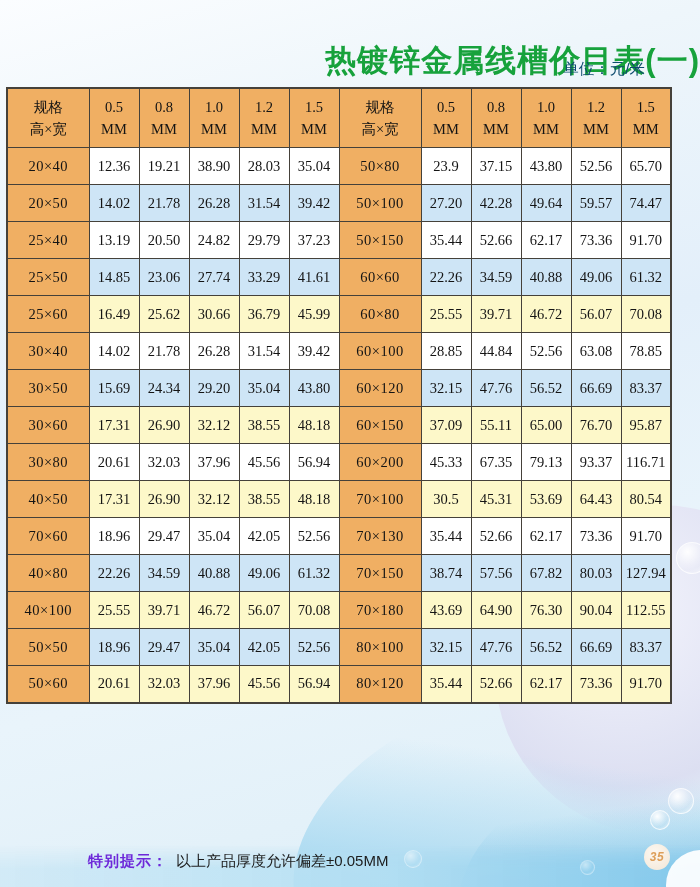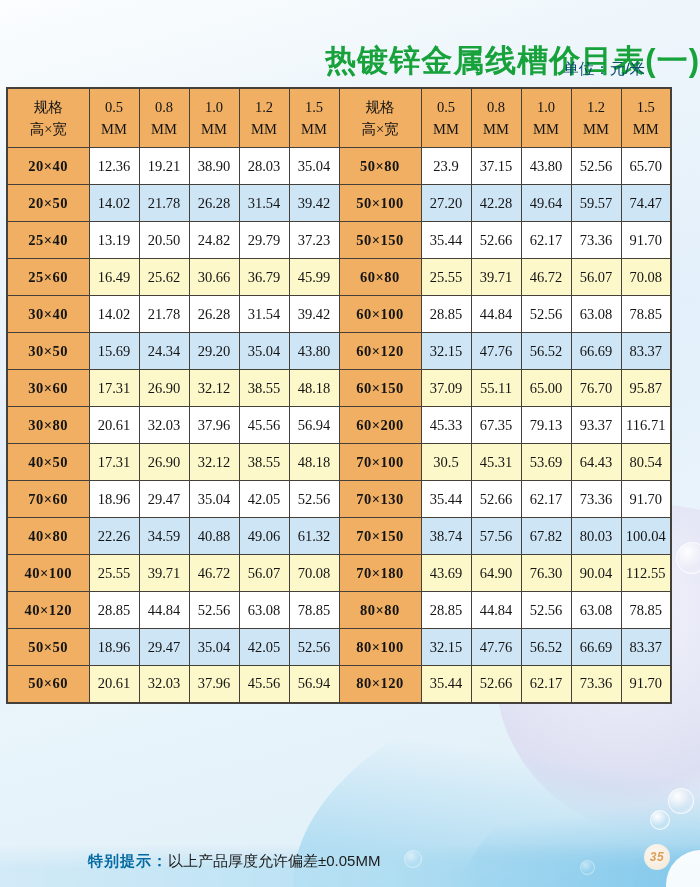--- a/index.html
+++ b/index.html
@@ -65,29 +65,29 @@
     border:2.5px solid #45413a;
   }
   table.price th, table.price td{
     border:1.6px solid #45413a;text-align:center;vertical-align:middle;padding:0;
     color:#141414;font-size:14.5px;
   }
   table.price thead th{
     height:58px;background:#f0af63;font-weight:normal;line-height:1.55;white-space:pre-line;
   }
   table.price tbody tr{height:37px;}
-  td.spec{background:#f0af63;font-weight:bold;letter-spacing:.5px;margin-left:38px;}
+  td.spec{background:#f0af63;font-weight:normal;letter-spacing:.5px;margin-left:38px;}
   tr.rw td.val{background:#ffffff;}
   tr.rb td.val{background:#cee5f6;}
   tr.ry td.val{background:#fdf8c9;}
   .notice{
     position:absolute;top:852px;left:88px;
     font-family:"Liberation Sans","DejaVu Sans",sans-serif;font-size:15px;color:#1c1c1c;
   }
-  .notice .prefix{color:#0369a1;font-weight:bold;margin-right:0;letter-spacing:1px;}
+  .notice .prefix{color:#6d28d9;font-weight:bold;margin-right:8px;letter-spacing:1px;}
 </style>
 </head>
 <body>
 
 <div class="deco circle-lavender"></div>
 <div class="deco swoosh-light"></div>
 <div class="deco swoosh-deep"></div>
 <div class="deco bottom-band"></div>
 <div class="deco bubble b1"></div>
 <div class="deco bubble b2"></div>
@@ -178,20 +178,34 @@
         <td class="val">24.82</td>
         <td class="val">29.79</td>
         <td class="val">37.23</td>
         <td class="spec">50×150</td>
         <td class="val">35.44</td>
         <td class="val">52.66</td>
         <td class="val">62.17</td>
         <td class="val">73.36</td>
         <td class="val">91.70</td>
       </tr>
+      <tr class="rb">
+        <td class="spec">25×50</td>
+        <td class="val">14.85</td>
+        <td class="val">23.06</td>
+        <td class="val">27.74</td>
+        <td class="val">33.29</td>
+        <td class="val">41.61</td>
+        <td class="spec">60×60</td>
+        <td class="val">22.26</td>
+        <td class="val">34.59</td>
+        <td class="val">40.88</td>
+        <td class="val">49.06</td>
+        <td class="val">61.32</td>
+      </tr>
       <tr class="ry">
         <td class="spec">25×60</td>
         <td class="val">16.49</td>
         <td class="val">25.62</td>
         <td class="val">30.66</td>
         <td class="val">36.79</td>
         <td class="val">45.99</td>
         <td class="spec">60×80</td>
         <td class="val">25.55</td>
         <td class="val">39.71</td>
@@ -288,50 +302,36 @@
         <td class="val">22.26</td>
         <td class="val">34.59</td>
         <td class="val">40.88</td>
         <td class="val">49.06</td>
         <td class="val">61.32</td>
         <td class="spec">70×150</td>
         <td class="val">38.74</td>
         <td class="val">57.56</td>
         <td class="val">67.82</td>
         <td class="val">80.03</td>
-        <td class="val">100.04</td>
+        <td class="val">127.94</td>
       </tr>
       <tr class="ry">
         <td class="spec">40×100</td>
         <td class="val">25.55</td>
         <td class="val">39.71</td>
         <td class="val">46.72</td>
         <td class="val">56.07</td>
         <td class="val">70.08</td>
         <td class="spec">70×180</td>
         <td class="val">43.69</td>
         <td class="val">64.90</td>
         <td class="val">76.30</td>
         <td class="val">90.04</td>
         <td class="val">112.55</td>
       </tr>
-      <tr class="rw">
-        <td class="spec">40×120</td>
-        <td class="val">28.85</td>
-        <td class="val">44.84</td>
-        <td class="val">52.56</td>
-        <td class="val">63.08</td>
-        <td class="val">78.85</td>
-        <td class="spec">80×80</td>
-        <td class="val">28.85</td>
-        <td class="val">44.84</td>
-        <td class="val">52.56</td>
-        <td class="val">63.08</td>
-        <td class="val">78.85</td>
-      </tr>
       <tr class="rb">
         <td class="spec">50×50</td>
         <td class="val">18.96</td>
         <td class="val">29.47</td>
         <td class="val">35.04</td>
         <td class="val">42.05</td>
         <td class="val">52.56</td>
         <td class="spec">80×100</td>
         <td class="val">32.15</td>
         <td class="val">47.76</td>

